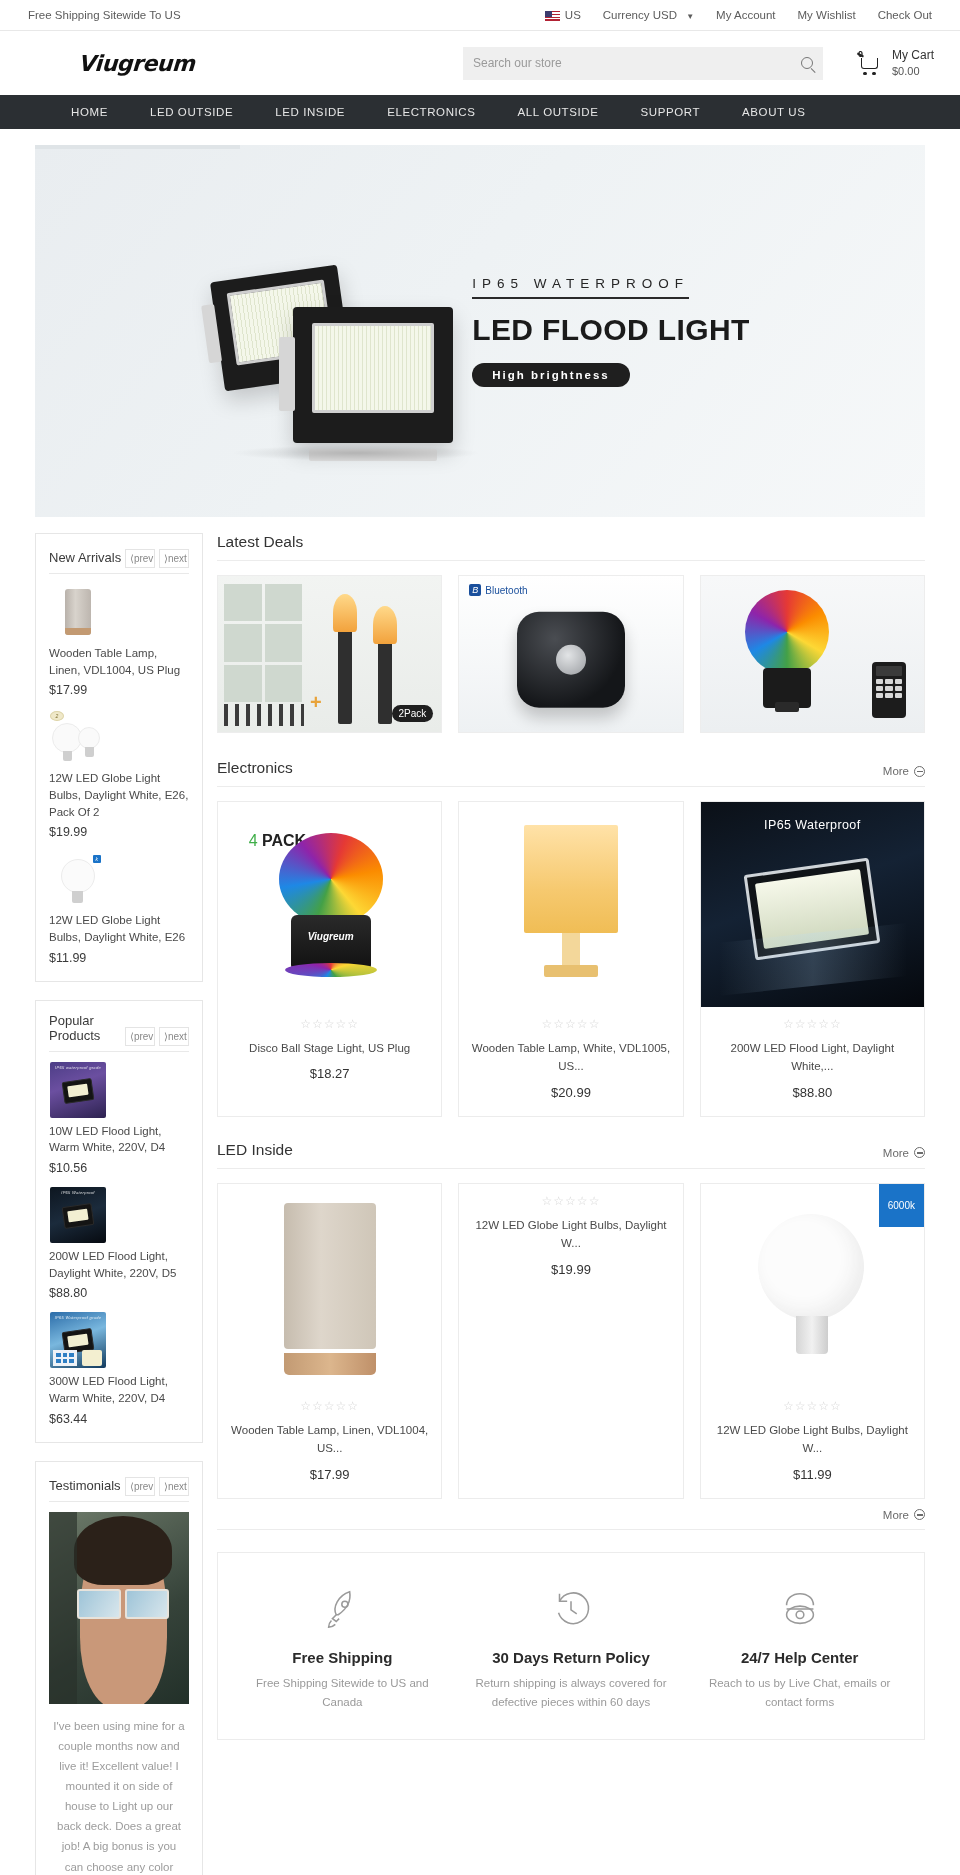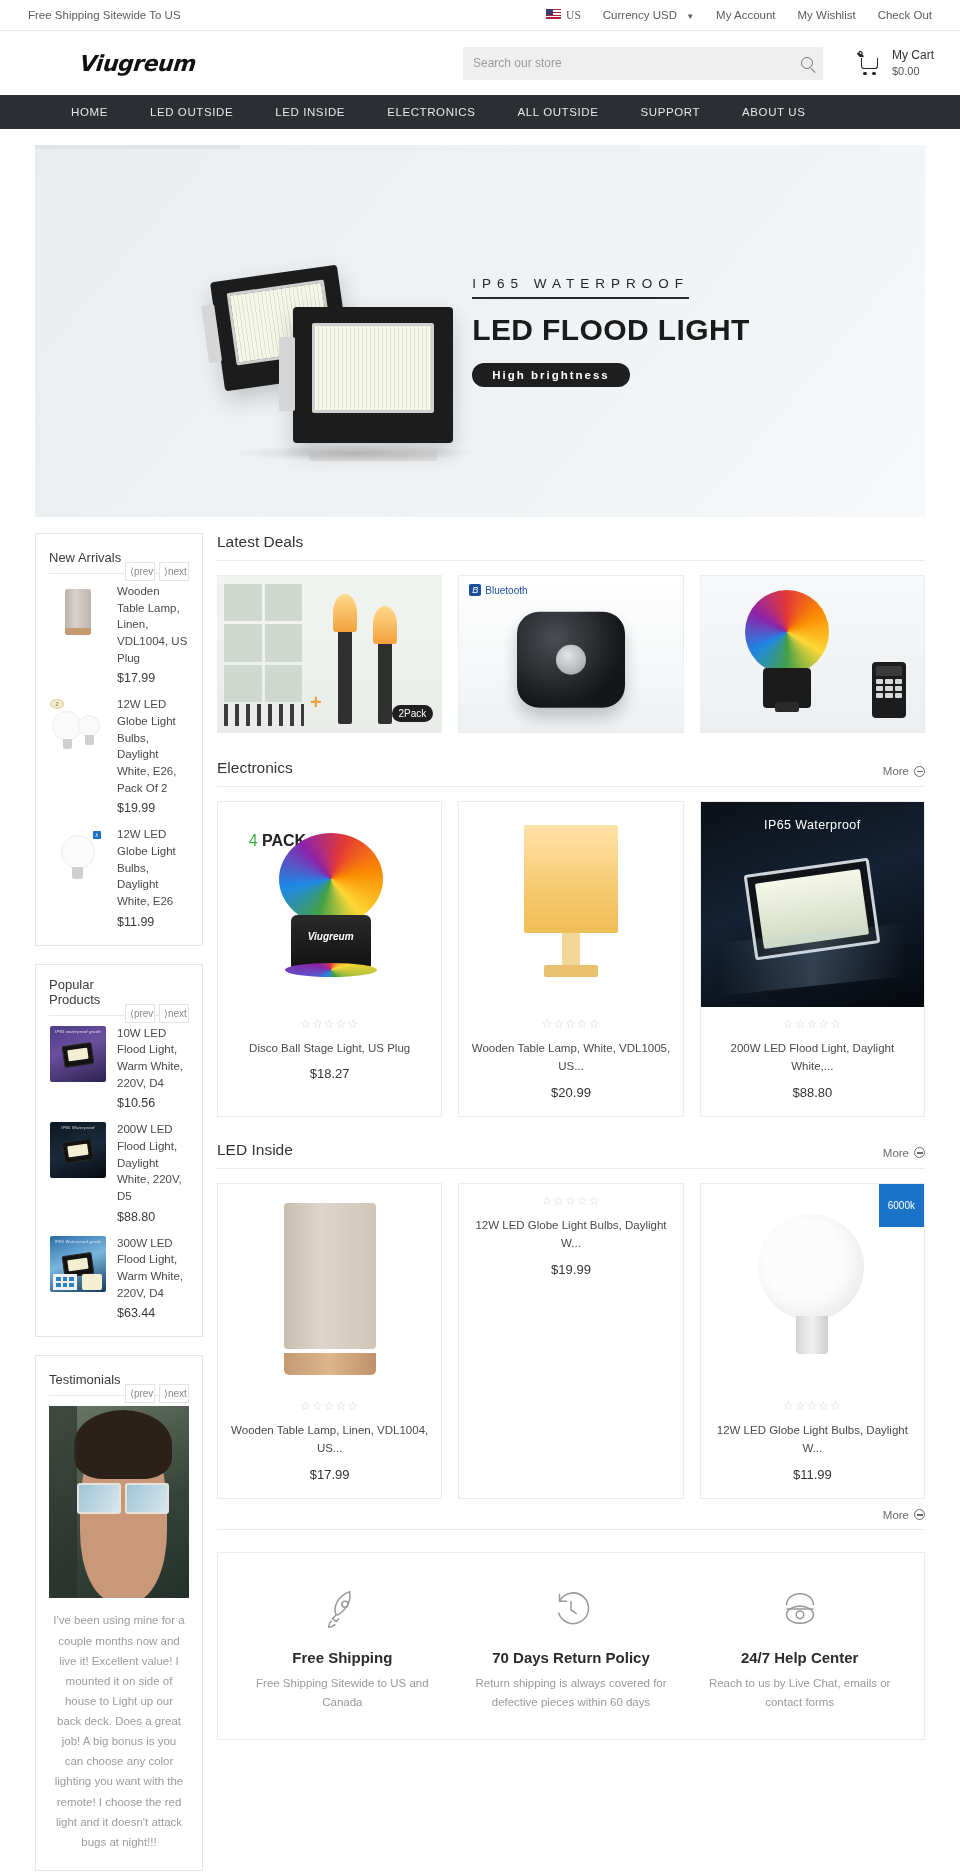--- a/index.html
+++ b/index.html
@@ -24,21 +24,21 @@
   .topbar .inner { width: 920px; margin: 0 auto; display: flex; align-items: center; }
   .topbar .shipping { flex: 1; padding-left: 8px; }
   .topbar .util { display: flex; align-items: center; gap: 22px; padding-right: 8px; }
   .topbar .util a, .topbar .util span { color: #5c5c5c; text-decoration: none; white-space: nowrap; }
   .flag {
     display: inline-block; width: 15px; height: 10px; vertical-align: -1px;
     background: linear-gradient(to bottom,#b22234 0 14%,#fff 14% 28%,#b22234 28% 42%,#fff 42% 56%,#b22234 56% 70%,#fff 70% 84%,#b22234 84% 100%);
     position: relative; margin-right: 5px;
   }
   .flag::after { content:""; position:absolute; left:0; top:0; width:7px; height:5.5px; background:#3c3b6e; }
-  .country { display: inline-flex; align-items: flex-start; font-family: Liberation Serif, serif; }
+  .country { display: inline-flex; align-items: flex-end; }
   .caret { font-size: 8px; margin-left: 6px; color: #777; }
 
   
   .header { height: 64px; display: flex; align-items: center; }
   .header .inner { width: 920px; margin: 0 auto; display: flex; align-items: center; }
   .logo {
     font-family: "DejaVu Sans", sans-serif;
     font-style: italic; font-weight: 700; font-size: 22px;
     letter-spacing: -0.5px; color: #111; padding-left: 60px;
     transform: skewX(-6deg);
@@ -126,27 +126,27 @@
 
   
   .main-grid { display: flex; gap: 14px; width: 890px; margin: 16px auto 0; align-items: flex-start; }
   .col-left { width: 168px; flex: none; }
   .col-right { flex: 1; }
 
   
   .widget { border: 1px solid #e6e6e6; background:#fff; padding: 12px 13px 14px; margin-bottom: 18px; }
   .widget-head { display:flex; align-items:flex-end; position: relative; padding-bottom: 8px; border-bottom: 1px solid #e9e9e9; }
   .widget-title { font-size: 13px; color: #3a3a3a; }
-  .wnav { margin-left:auto; display:flex; gap:4px; position: relative; top: 16px; border-radius: 7px; }
+  .wnav { margin-left:auto; display:flex; gap:4px; position: relative; top: 3px; border-radius: 7px; }
   .wnav button {
     border: 1px solid #e4e4e4; background:#fff; font-size: 10px; color:#888;
     padding: 3px 4px; cursor: pointer; font-family:"Liberation Sans",sans-serif;
     max-width: 30px; overflow: hidden; white-space: nowrap;
   }
-  .mini-item { display:flex; gap:10px; padding: 9px 0 2px; }
+  .mini-item { display:flex; gap:4px; padding: 9px 0 2px; flex-direction: column; }
   .mini-thumb { width: 58px; height: 58px; flex:none; position: relative; display:flex; align-items:center; justify-content:center; overflow:hidden;}
   .mini-info { flex:1; min-width:0; }
   .mini-name { font-size: 11.5px; color: #4a4a4a; line-height: 1.45; }
   .mini-price { font-size: 12.5px; color: #3a3a3a; margin-top: 5px; }
 
   
   .th-lamp-linen { width:26px; height:46px; border-radius:3px; background:linear-gradient(to right,#b9b2ab,#d8d3cc 40%,#bdb6af); position:relative;}
   .th-lamp-linen::after{content:"";position:absolute;bottom:0;left:0;right:0;height:7px;background:#c39a72;border-radius:0 0 3px 3px;}
   .th-bulbs2 { position:relative; width:56px; height:52px; }
   .th-bulbs2 .b { position:absolute; background:#fafafa; border-radius:50%; border:1px solid #ececec;}
@@ -700,21 +700,21 @@
         <p>Free Shipping Sitewide to US and Canada</p>
       </div>
       <div class="svc">
         <div class="ico">
           <svg width="46" height="46" viewBox="0 0 48 48" fill="none" stroke="#9a9a9a" stroke-width="1.6">
             <path d="M12 16a16 16 0 1 1-1 12"></path>
             <path d="M12 8v8h8"></path>
             <path d="M24 16v9l6 4"></path>
           </svg>
         </div>
-        <h4>70 Days Return Policy</h4>
+        <h4>30 Days Return Policy</h4>
         <p>Return shipping is always covered for defective pieces within 60 days</p>
       </div>
       <div class="svc">
         <div class="ico">
           <svg width="46" height="46" viewBox="0 0 48 48" fill="none" stroke="#9a9a9a" stroke-width="1.6">
             <path d="M10 20c0-7 6-12 14-12s14 5 14 12"></path>
             <ellipse cx="24" cy="30" rx="14" ry="9"></ellipse>
             <circle cx="24" cy="30" r="4"></circle>
             <path d="M10 24h28"></path>
           </svg>

